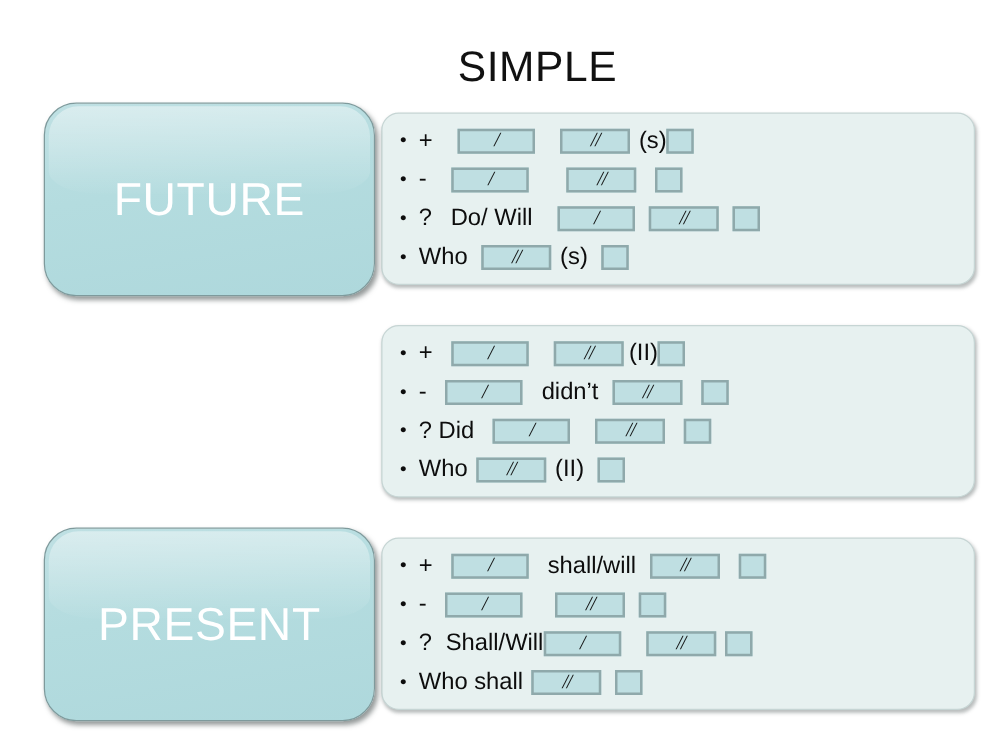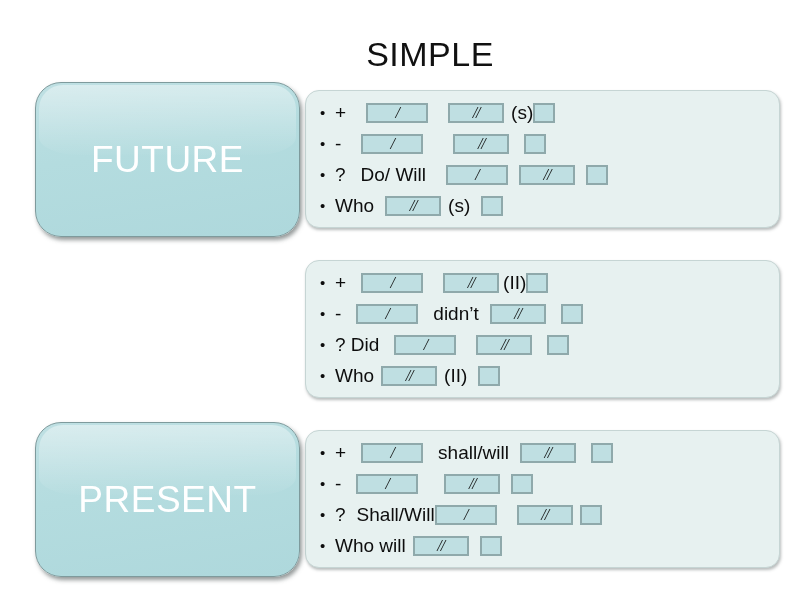--- a/index.html
+++ b/index.html
@@ -367,21 +367,21 @@
             <span class="slot slot-med">
               <span class="mark">//</span>
             </span>
             <span class="sp4"></span>
             <span class="slot slot-small">
               <span class="mark"></span>
             </span>
           </div>
           <div class="bullet-line">
             <span class="bullet-dot">•</span>
-            <span class="tok">Who will</span>
+            <span class="tok">Who shall</span>
             <span class="sp4"></span>
             <span class="slot slot-med">
               <span class="mark">//</span>
             </span>
             <span class="sp6"></span>
             <span class="slot slot-small">
               <span class="mark"></span>
             </span>
           </div>
         </div>

